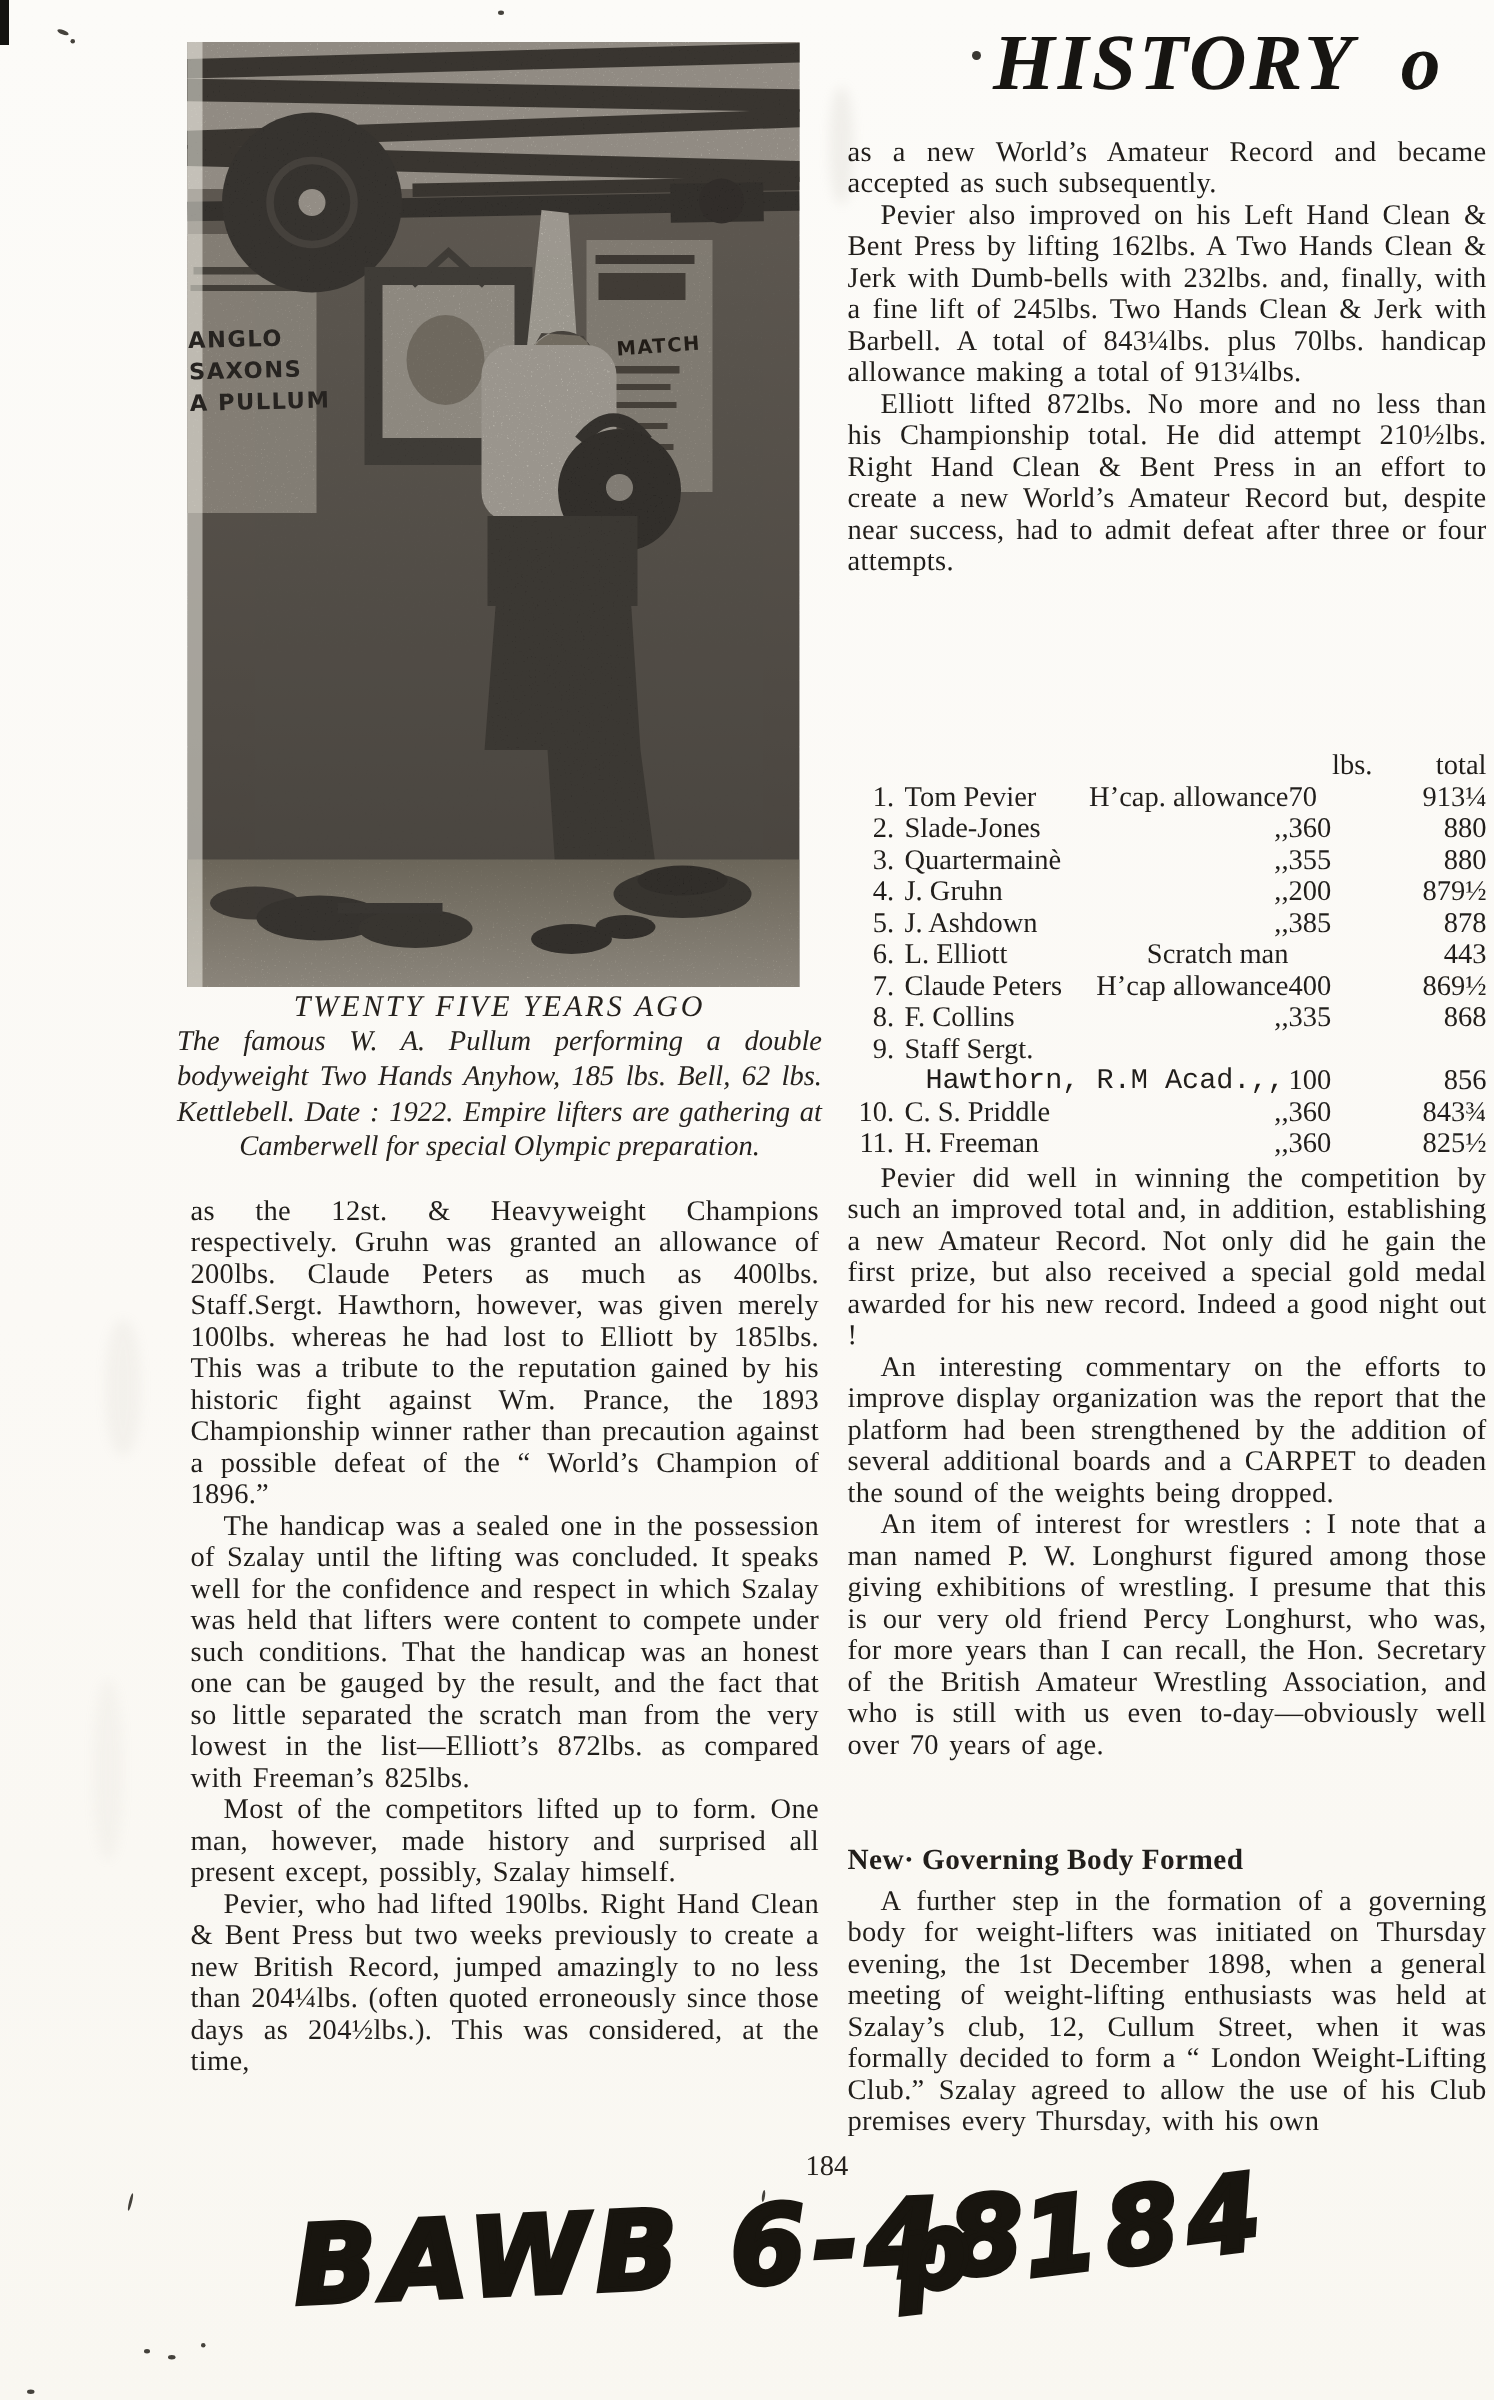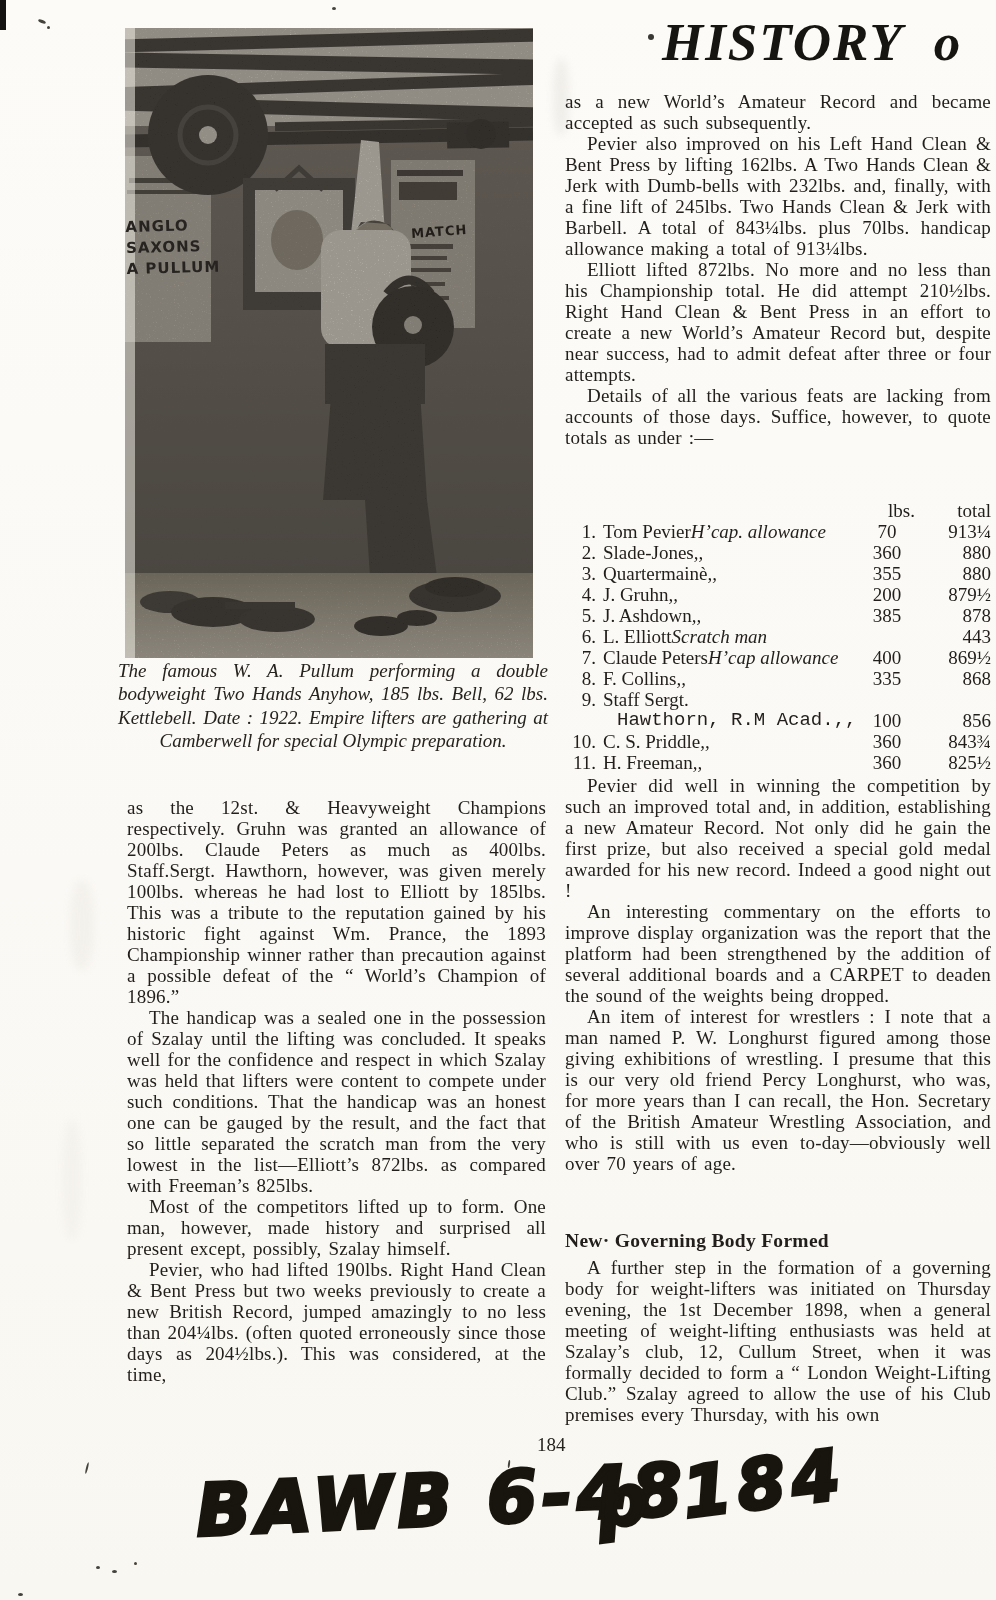--- a/index.html
+++ b/index.html
@@ -42,22 +42,22 @@
   .rc-mid{position:absolute;left:565px;top:775px;width:426px;}
   .rc-sub{position:absolute;left:565px;top:1229px;width:426px;margin:0;
           font-size:19.5px;font-weight:bold;letter-spacing:.3px;line-height:24px;}
   .rc-bottom{position:absolute;left:565px;top:1257px;width:426px;}
   
   .t-head,.t-row{display:grid;grid-template-columns:38px auto 1fr 56px 76px;line-height:21px;font-size:19px;}
   .t-head span{font-size:19px;}
   .t-hlbs{grid-column:4;text-align:right;}
   .t-htotal{grid-column:5;text-align:right;}
   .t-num{text-align:right;padding-right:7px;}
-  .t-note{text-align:left;white-space:nowrap;font-style:italic;}
-  .t-lbs{text-align:center;}
+  .t-note{text-align:right;white-space:nowrap;}
+  .t-lbs{text-align:left;}
   .t-total{text-align:right;margin-left:15px;}
   .t-cont .t-name{padding-left:14px;font-family:Liberation Mono, monospace;}
   
   .page-number{position:absolute;left:537px;top:1434px;font-size:19px;color:#26221e;}
   .hw{font-family:"DejaVu Sans",sans-serif;font-weight:900;font-style:italic;
       color:#18150f;-webkit-text-stroke:3.5px #18150f;position:absolute;white-space:nowrap;}
   .hw-left{left:196px;top:1458px;font-size:72px;letter-spacing:5px;transform:rotate(-2.5deg);}
   .hw-right{left:596px;top:1448px;font-size:70px;letter-spacing:6px;transform:rotate(-7deg);}
   
   .smudge{position:absolute;background:#b4afa3;border-radius:45%;filter:blur(4px);}
@@ -169,35 +169,35 @@
     </svg>
     <div class="poster-left-text">
         <div>ANGLO</div>
         <div>SAXONS</div>
         <div>A PULLUM</div>
       </div>
     <div class="poster-right-word">MATCH</div>
   </figure>
 
   <div class="caption">
+    <div class="caption-title">TWENTY FIVE YEARS AGO</div>
     <div class="caption-body">The famous W. A. Pullum performing a double bodyweight Two Hands Anyhow, 185 lbs. Bell, 62 lbs. Kettlebell. Date : 1922. Empire lifters are gathering at Camberwell for special Olympic preparation.</div>
   </div>
 
   <div class="lc paras no-first">
       <p>as the 12st. &amp; Heavyweight Champions respectively. Gruhn was granted an allowance of 200lbs. Claude Peters as much as 400lbs. Staff.Sergt. Hawthorn, however, was given merely 100lbs. whereas he had lost to Elliott by 185lbs. This was a tribute to the reputation gained by his historic fight against Wm. Prance, the 1893 Championship winner rather than precaution against a possible defeat of the “ World’s Champion of 1896.”</p>
       <p>The handicap was a sealed one in the possession of Szalay until the lifting was concluded. It speaks well for the confidence and respect in which Szalay was held that lifters were content to compete under such conditions. That the handicap was an honest one can be gauged by the result, and the fact that so little separated the scratch man from the very lowest in the list—Elliott’s 872lbs. as compared with Freeman’s 825lbs.</p>
       <p>Most of the competitors lifted up to form. One man, however, made history and surprised all present except, possibly, Szalay himself.</p>
       <p>Pevier, who had lifted 190lbs. Right Hand Clean &amp; Bent Press but two weeks previously to create a new British Record, jumped amazingly to no less than 204¼lbs. (often quoted erroneously since those days as 204½lbs.). This was considered, at the time,</p>
     </div>
 
   <div class="rc-top paras no-first">
       <p>as a new World’s Amateur Record and became accepted as such subsequently.</p>
       <p>Pevier also improved on his Left Hand Clean &amp; Bent Press by lifting 162lbs. A Two Hands Clean &amp; Jerk with Dumb-bells with 232lbs. and, finally, with a fine lift of 245lbs. Two Hands Clean &amp; Jerk with Barbell. A total of 843¼lbs. plus 70lbs. handicap allowance making a total of 913¼lbs.</p>
       <p>Elliott lifted 872lbs. No more and no less than his Championship total. He did attempt 210½lbs. Right Hand Clean &amp; Bent Press in an effort to create a new World’s Amateur Record but, despite near success, had to admit defeat after three or four attempts.</p>
-      <p>Details of all the various feats are lacking from accounts of those days. Suffice, however, to quote totals as under :—</p>
     </div>
 
   <div class="rc-table">
     <div class="t-head">
       <span class="t-hlbs">lbs.</span>
       <span class="t-htotal">total</span>
     </div>
     <div>
         <div class="t-row">
           <span class="t-num">1.</span>

